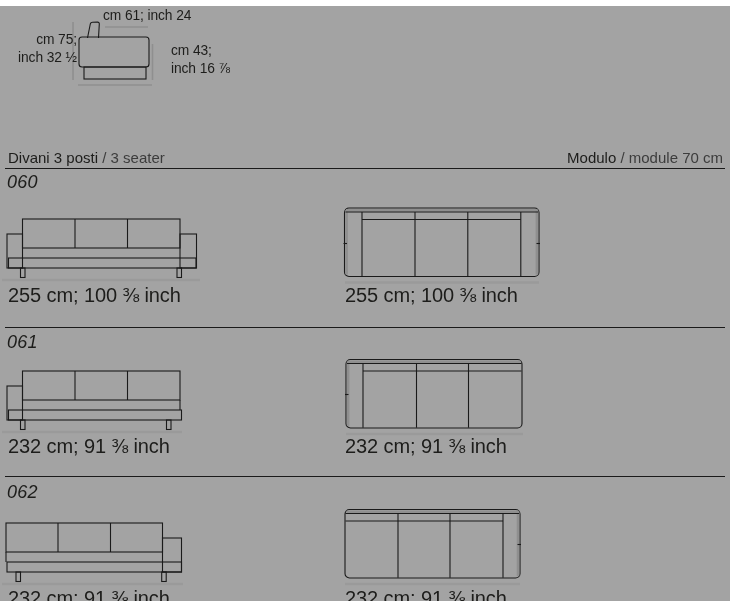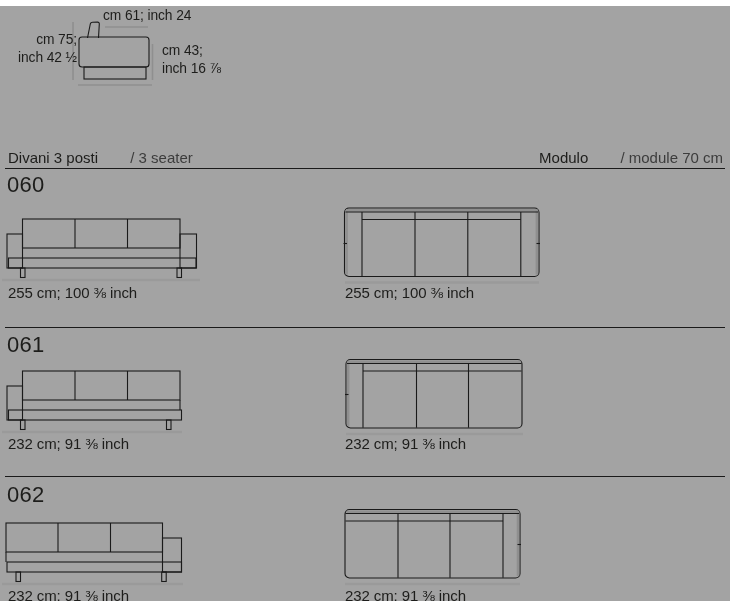--- a/index.html
+++ b/index.html
@@ -9,23 +9,23 @@
     -webkit-font-smoothing:antialiased;
   }
   .abs{position:absolute;}
   svg{display:block;}
   .ln{stroke:#1a1a1a;stroke-width:1.1;fill:none;}
   .dim{stroke:#8f8f8f;stroke-width:1.6;fill:none;}
   .dimthick{stroke:#9a9a9a;stroke-width:2.3;fill:none;}
   .band{stroke:#8f8f8f;stroke-width:2.6;fill:none;}
   .diag-label{font-size:13.8px;line-height:17.5px;letter-spacing:-0.1px;white-space:nowrap;}
   .hdr{font-size:15px;white-space:nowrap;}
-  .hdr .sec{color:#3c3c3c;padding-left:28px;}
-  .code{font-size:22px;letter-spacing:0.3px;}
-  .dim-label{font-size:15px;letter-spacing:-0.1px;white-space:nowrap;}
+  .hdr .sec{color:#3c3c3c;}
+  .code{font-size:18px;letter-spacing:0.3px;font-style:italic;}
+  .dim-label{font-size:20px;letter-spacing:-0.1px;white-space:nowrap;}
   .rule{position:absolute;height:1px;background:#1a1a1a;}
 </style>
 </head>
 <body>
 
 <div class="canvas">
 
   <div class="abs" style="left:0;top:0;width:240px;height:105px;">
 
     <svg class="abs" style="left:68px;top:8px;" width="100" height="75" viewBox="0 0 100 75">
@@ -39,24 +39,24 @@
 
       <rect class="ln" x="11" y="23" width="70" height="30" rx="3"></rect>
 
       <rect class="ln" x="16" y="53" width="62" height="12"></rect>
     </svg>
 
     <div class="abs diag-label" style="left:103px;top:1px;">cm 61; inch 24</div>
 
     <div class="abs diag-label" style="left:0;top:25px;width:77px;text-align:right;">
       <div>cm 75;</div>
-      <div>inch 42 ½</div>
+      <div>inch 32 ½</div>
     </div>
 
-    <div class="abs diag-label" style="left:162px;top:36px;">
+    <div class="abs diag-label" style="left:171px;top:36px;">
       <div>cm 43;</div>
       <div>inch 16 ⅞</div>
     </div>
 
   </div>
 
   <div class="abs hdr" style="left:8px;top:143px;">
     <span>Divani 3 posti</span><span class="sec"> / 3 seater</span>
   </div>
   <div class="abs hdr" style="right:7px;top:143px;text-align:center;">

